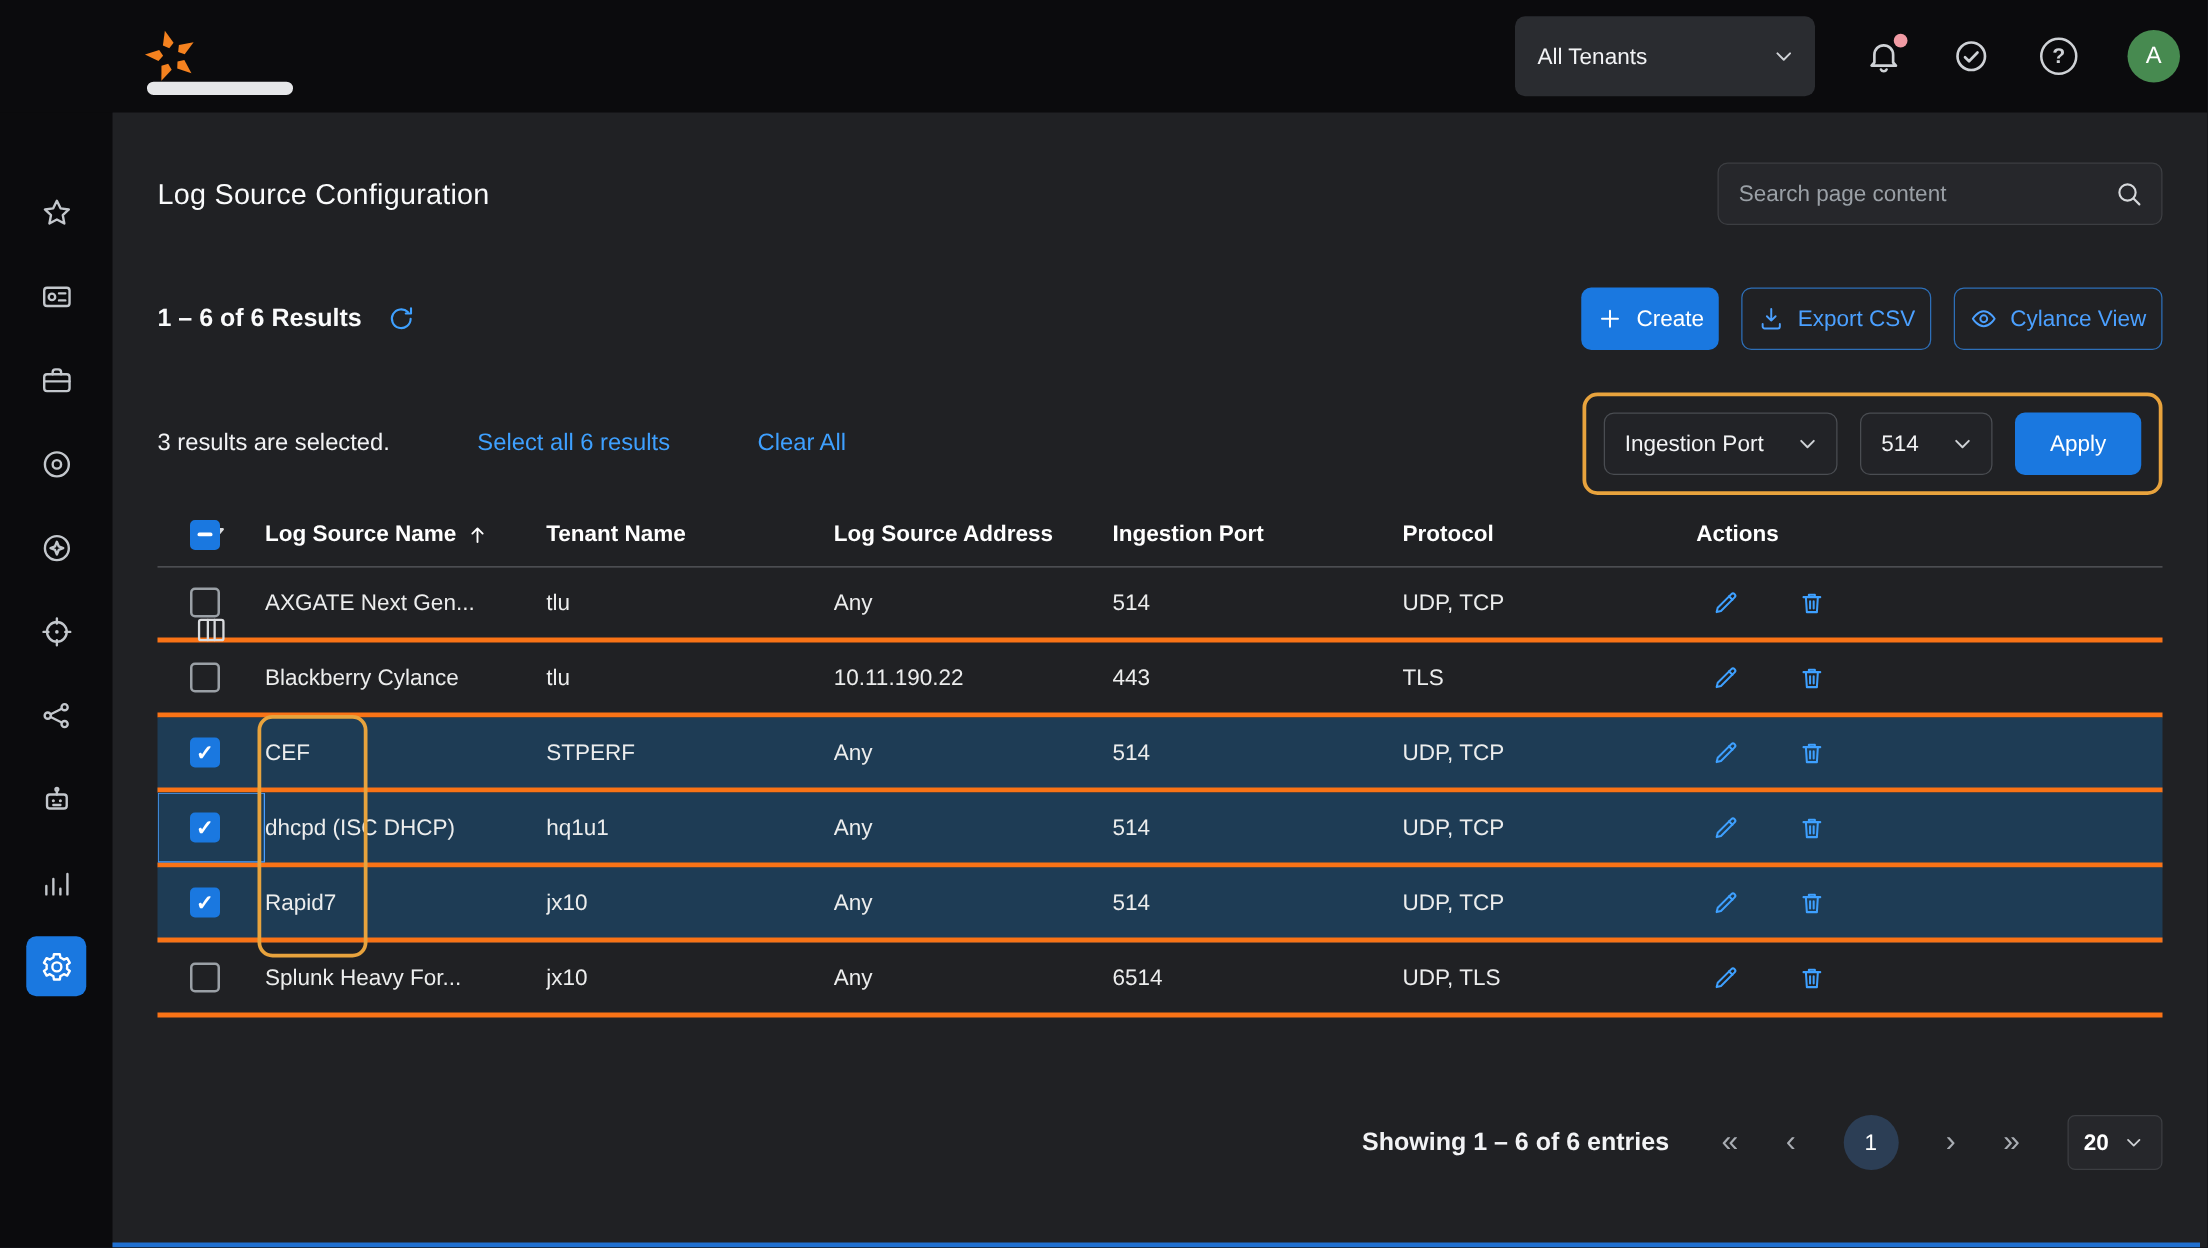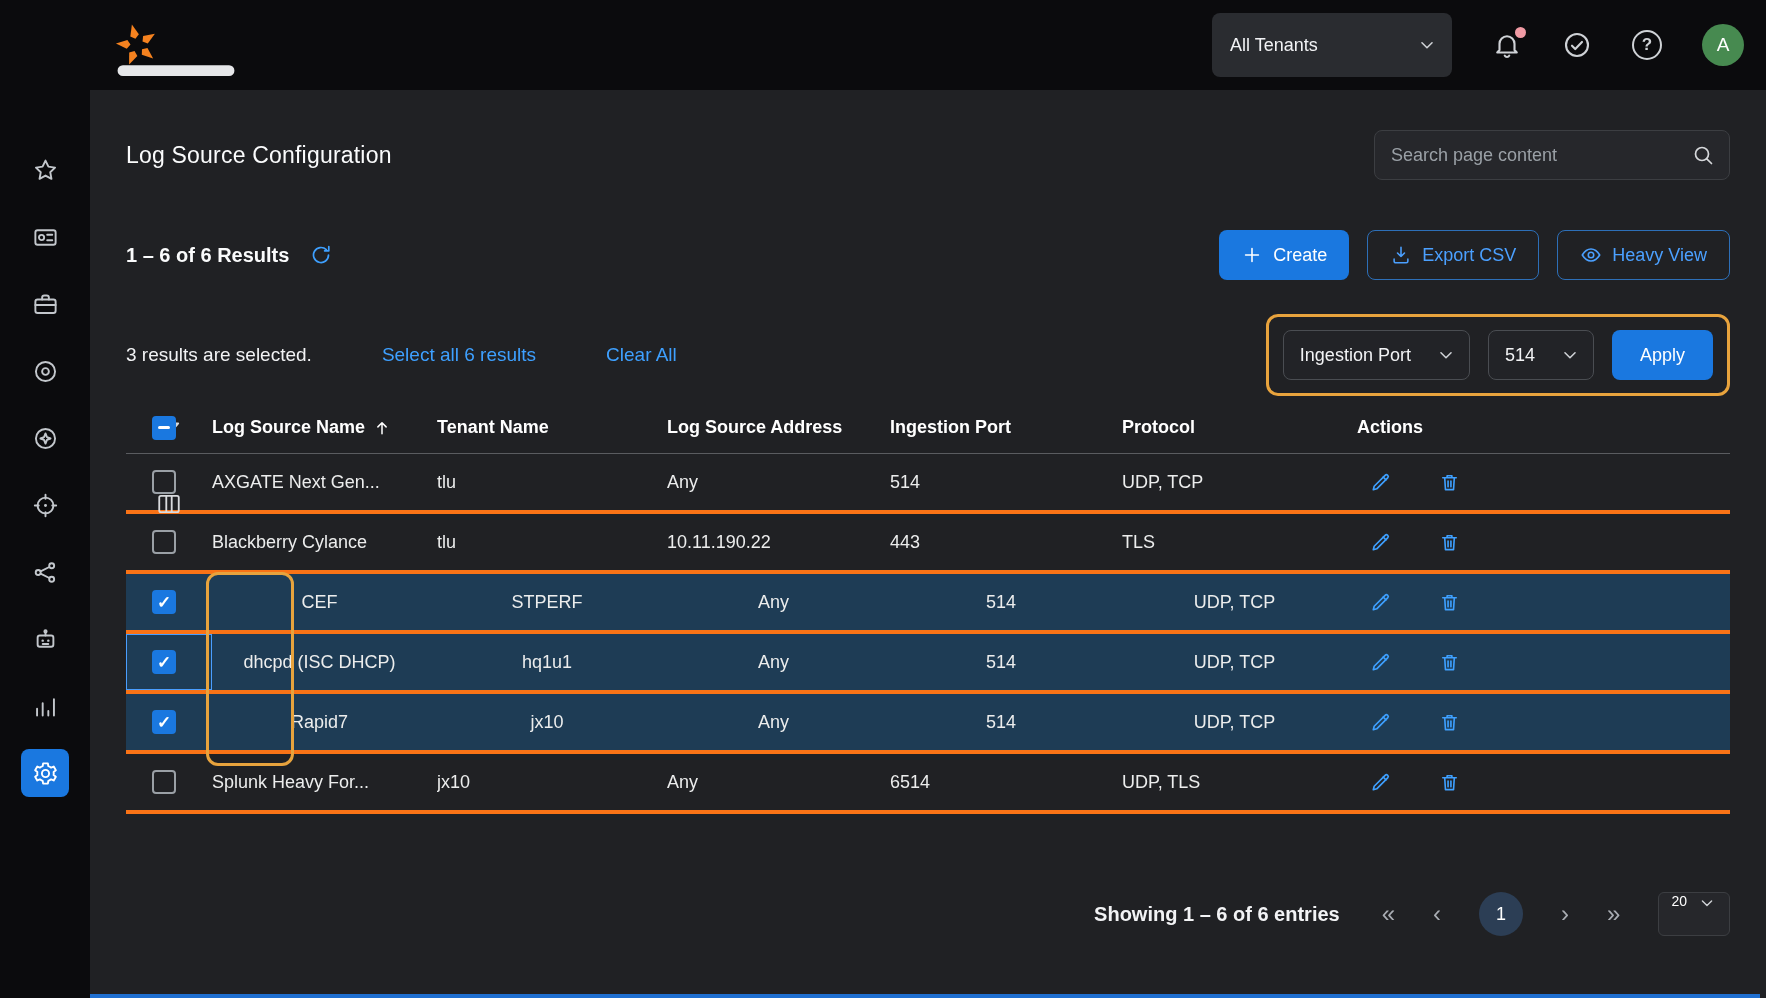--- a/index.html
+++ b/index.html
@@ -39,21 +39,21 @@
   .search-box { width:356px; height:50px; background:#26272b; border:1px solid #3c3e42; border-radius:8px; display:flex; align-items:center; padding:0 14px 0 16px; }
   .search-input { flex:1; background:transparent; border:0; outline:none; color:#e9eaec; font-size:18px; font-family:"Liberation Sans",sans-serif; }
   .search-input::placeholder { color:#9aa0a6; }
   .search-box .sic { width:24px; height:24px; color:#d6d8db; cursor:pointer; }
 
   
   .results-row { margin-top:50px; height:50px; display:flex; align-items:center; }
   .results-count { font-size:20px; font-weight:700; color:#fafbfc; }
   .refresh-btn { margin-left:20px; width:24px; height:24px; color:var(--link-blue,#3ea0ff); cursor:pointer; }
   .head-actions { margin-left:auto; display:flex; gap:18px; }
-  .btn { height:50px; border-radius:8px; font-size:18px; font-family:"Liberation Sans",sans-serif; display:flex; align-items:center; gap:10px; padding:0 22px; cursor:pointer; }
+  .btn { height:50px; border-radius:8px; font-size:18px; font-family:"Liberation Sans",sans-serif; display:flex; align-items:center; gap:10px; padding:0 12px; cursor:pointer; }
   .btn svg { width:22px; height:22px; }
   .btn-primary { background:var(--accent-blue,#1a78e0); color:#fff; border:0; }
   .btn-outline { background:transparent; color:#4ba0ff; border:1px solid #2d6fb8; }
 
   
   .selection-row { margin-top:34px; display:flex; align-items:center; justify-content:space-between; }
   .sel-texts { display:flex; align-items:flex-start; gap:70px; font-size:19px; }
   .sel-count { color:#f2f3f5; }
   .sel-link { color:var(--link-blue,#3ea0ff); cursor:pointer; }
   .bulk-box { border:3px solid var(--highlight-orange,#e8a33d); border-radius:12px; padding:13px 14px; display:flex; align-items:center; gap:18px; }
@@ -66,40 +66,40 @@
   .gutter { width:86px; flex:0 0 auto; position:relative; color:#d9dbde; }
   .gutter .gic { position:absolute; left:30px; width:26px; height:26px; cursor:pointer; }
   .gutter .funnel { top:16px; }
   .gutter .cols { top:89px; }
   .table { flex:1; }
   .thead, .trow { display:grid; grid-template-columns:86px 225px 230px 223px 232px 235px 1fr; align-items:center; }
   .thead { height:52px; border-bottom:1px solid #5a5c60; font-weight:700; font-size:18px; color:#fff; }
   .th { display:flex; align-items:center; gap:8px; cursor:pointer; }
   .th .sort { width:18px; height:18px; stroke-width:2; }
   .trow { height:60px; border-bottom:4px solid #f97316; font-size:18px; color:#eceded; cursor:pointer; }
-  .trow.selected { background:var(--row-selected,#1e3c55);text-align:center; }
+  .trow.selected { background:var(--row-selected,#1e3c55); }
   .cell { white-space:nowrap; overflow:hidden; text-overflow:ellipsis; padding-right:10px; }
   .cell-cb { height:100%; display:flex; align-items:center; padding-left:26px; }
   .cell-cb.focused { box-shadow:inset 0 0 0 1px #4a9eff; }
   .cb { width:24px; height:24px; border:2px solid #9aa0a6; border-radius:4px; background:transparent; position:relative; flex:0 0 auto; cursor:pointer; }
   .cb.checked { background:var(--accent-blue,#1a78e0); border-color:var(--accent-blue,#1a78e0); }
   .cb.checked::after { content:"\2713"; position:absolute; inset:0; display:flex; align-items:center; justify-content:center; color:#fff; font-size:17px; font-weight:700; }
   .cb.indeterminate { background:var(--accent-blue,#1a78e0); border-color:var(--accent-blue,#1a78e0); }
   .cb.indeterminate::after { content:""; position:absolute; left:4px; right:4px; top:8.5px; height:3px; border-radius:1.5px; background:#fff; }
   .cell-actions { display:flex; align-items:center; gap:46px; padding-left:12px; }
   .icon-link { width:23px; height:23px; color:var(--link-blue,#3ea0ff); cursor:pointer; }
   .cb-annotation { position:absolute; left:80px; top:170px; width:88px; height:194px; border:3px solid var(--highlight-orange,#e8a33d); border-radius:12px; pointer-events:none; }
 
   
   .footer { margin-top:78px; display:flex; align-items:center; justify-content:flex-end; gap:42px; }
   .showing-text { font-size:20px; font-weight:600; color:#f2f3f5; }
   .pager { display:flex; align-items:center; gap:38px; }
   .pg-nav { font-size:24px; color:#a9adb3; cursor:pointer; line-height:1; }
   .page-num { width:44px; height:44px; border-radius:50%; background:#2c3e55; color:#fff; display:flex; align-items:center; justify-content:center; font-size:18px; cursor:pointer; }
-  .page-size { height:44px; background:#26272b; border:1px solid #3c3e42; border-radius:6px; display:flex; gap:10px; padding:0 12px; font-size:14px; color:#fff; cursor:pointer; }
+  .page-size { height:44px; background:#26272b; border:1px solid #3c3e42; border-radius:6px; display:flex; align-items:center; gap:10px; padding:0 12px; font-size:18px; color:#fff; cursor:pointer;font-weight:bold; }
   .page-size .chev { width:20px; height:20px; color:#cfd2d6; }
 
   .bottom-line { position:absolute; left:90px; right:6px; bottom:0; height:4px; background:#1f6fd0; }
 </style>
 </head>
 <body>
 
 <svg width="0" height="0" style="position:absolute">
   <defs>
     <symbol id="i-menu" viewBox="0 0 24 24">
@@ -327,21 +327,21 @@
           <button class="btn btn-outline">
             <svg class="ic">
                 <use href="#i-download"></use>
               </svg>
             <span>Export CSV</span>
           </button>
           <button class="btn btn-outline">
             <svg class="ic">
                 <use href="#i-eye"></use>
               </svg>
-            <span>Heavy View</span>
+            <span>Cylance View</span>
           </button>
         </div>
       </div>
 
       <div class="selection-row">
         <div class="sel-texts">
           <span class="sel-count">3 results are selected.</span>
           <span class="sel-link">Select all 6 results</span>
           <span class="sel-link">Clear All</span>
         </div>

